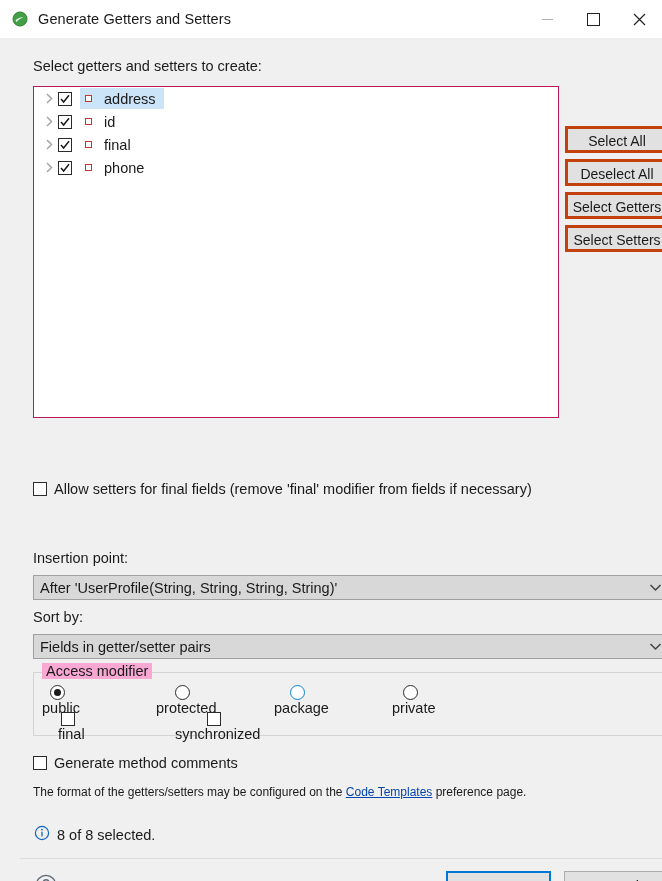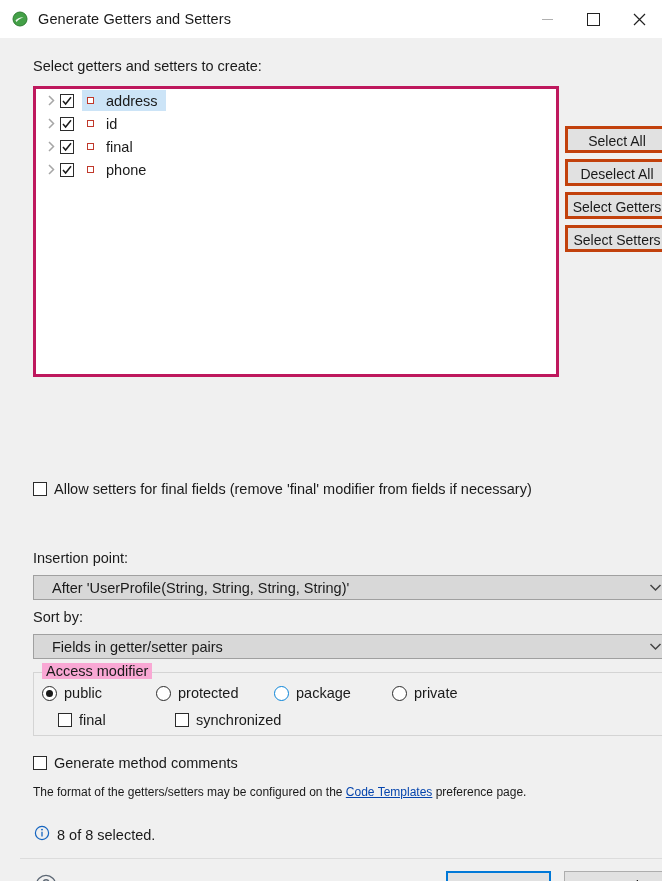--- a/index.html
+++ b/index.html
@@ -82,23 +82,23 @@
     top: 20px;
     font-size: 14.5px;
   }
 
   
   .tree-panel {
     position: absolute;
     left: 13px;
     top: 48px;
     width: 526px;
-    height: 291px;
+    height: 332px;
     background: #ffffff;
-    border: 3px solid #be185d;
+    border: 1px solid #be185d;
     box-sizing: border-box;
     overflow: hidden;
   }
   .tree-row {
     height: 23px;
     display: flex;
     align-items: center;
     padding-left: 6px;
     box-sizing: border-box;
   }
@@ -214,21 +214,21 @@
     height: 25px;
     background: #d8d8d8;
     border: 1px solid #a0a0a0;
     box-sizing: border-box;
     display: flex;
     align-items: center;
     cursor: default;
   }
   .combo .ctext {
     flex: 1 1 auto;
-    padding-left: 18px;
+    padding-left: 6px;
     font-size: 14.5px;
     white-space: nowrap;
     overflow: hidden;
   }
   .combo .carrow {
     width: 26px;
     flex: 0 0 auto;
     display: flex;
     align-items: center;
     justify-content: center;
@@ -263,20 +263,21 @@
     position: absolute;
     left: 16px;
     top: 39px;
     width: 100%;
     height: 22px;
   }
   .opt {
     position: absolute;
     display: flex;
     align-items: center;
+    flex-direction: column;
   }
   .radio {
     width: 15px;
     height: 15px;
     border-radius: 50%;
     border: 1.4px solid #2b2b2b;
     background: #fff;
     box-sizing: border-box;
     flex: 0 0 auto;
     margin-right: 7px;

